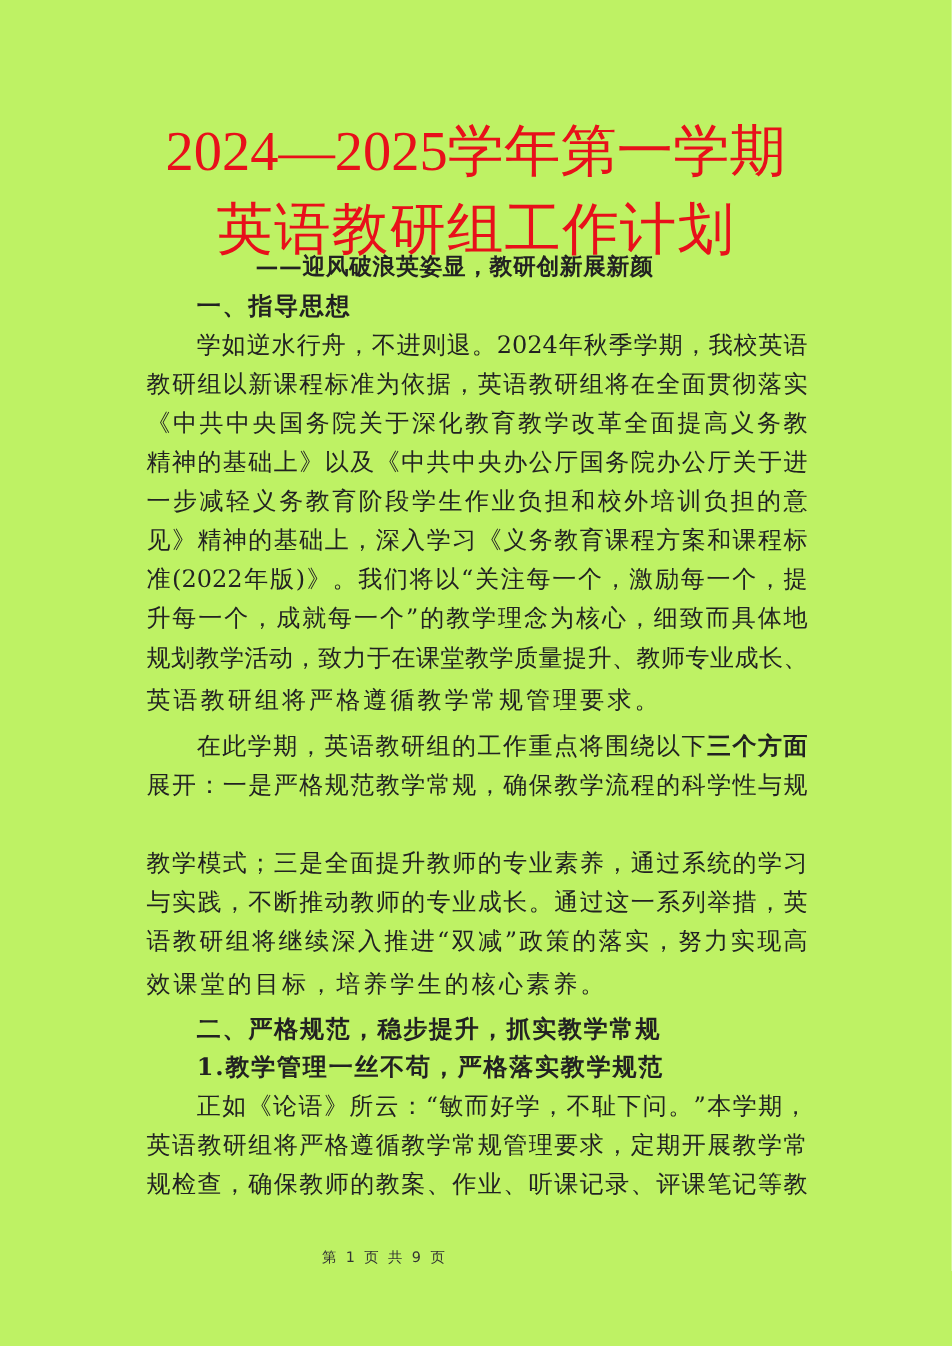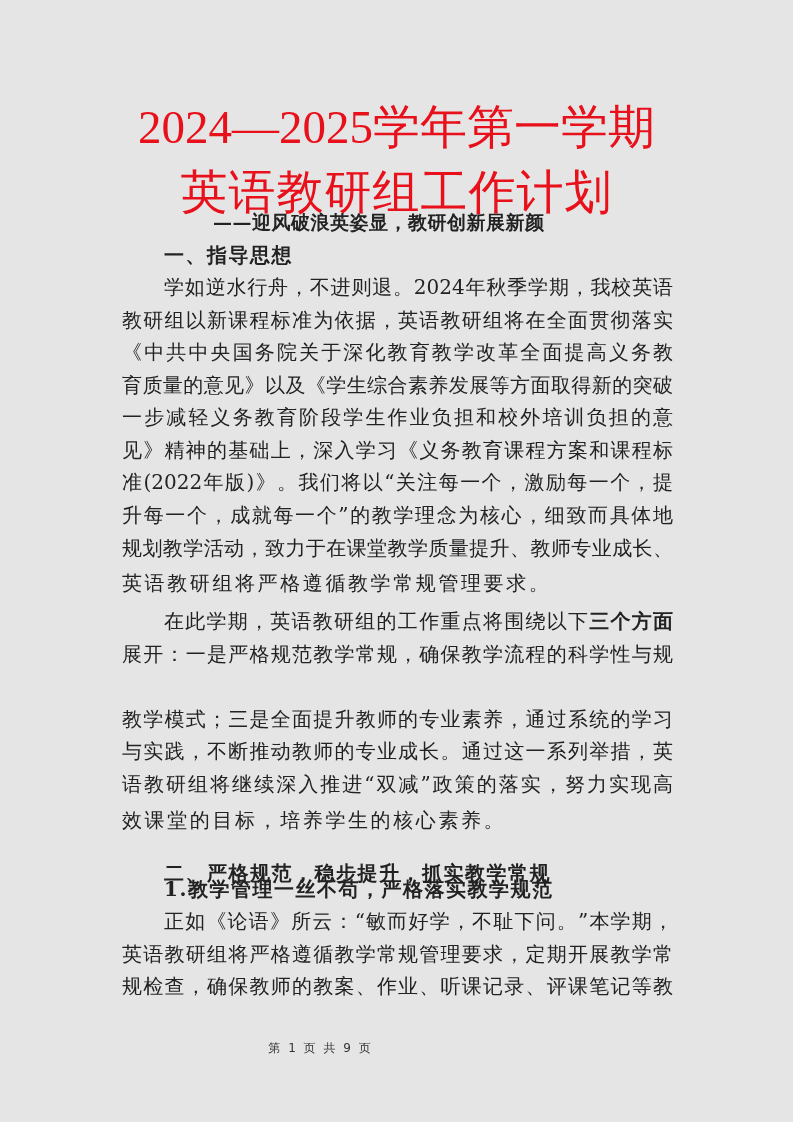--- a/index.html
+++ b/index.html
@@ -13,21 +13,21 @@
       position: relative;
       overflow: hidden;
       font-family: "DejaVu Serif", "Liberation Serif", serif;
       color: #1a1a1a;
     }
     .page {
       position: absolute;
       left: 0; top: 0;
       width: 793px;
       height: 1122px;
-      background: #e5e5e5;
+      background: #bef264;
     }
     .title {
       position: absolute;
       left: 0;
       width: 793px;
       text-align: center;
       color: #e8101a;
       font-family: "Liberation Serif", "DejaVu Serif", serif;
       font-size: 47px;
       line-height: 48px;
@@ -94,36 +94,36 @@
 
   <div class="title l1">2024—2025学年第一学期</div>
   <div class="title l2">英语教研组工作计划</div>
   <div class="subtitle">——迎风破浪英姿显，教研创新展新颜</div>
 
   <div class="line indent heading" style="top:239px;">一、指导思想</div>
 
   <div class="line indent" style="top:271px;">学如逆水行舟，不进则退。2024年秋季学期，我校英语</div>
   <div class="line" style="top:304px;">教研组以新课程标准为依据，英语教研组将在全面贯彻落实</div>
   <div class="line" style="top:336px;">《中共中央国务院关于深化教育教学改革全面提高义务教</div>
-  <div class="line" style="top:369px;">育质量的意见》以及《学生综合素养发展等方面取得新的突破</div>
+  <div class="line" style="top:369px;">精神的基础上》以及《中共中央办公厅国务院办公厅关于进</div>
   <div class="line" style="top:401px;">一步减轻义务教育阶段学生作业负担和校外培训负担的意</div>
   <div class="line" style="top:434px;">见》精神的基础上，深入学习《义务教育课程方案和课程标</div>
   <div class="line" style="top:466px;">准(2022年版)》。我们将以“关注每一个，激励每一个，提</div>
   <div class="line" style="top:499px;">升每一个，成就每一个”的教学理念为核心，细致而具体地</div>
   <div class="line" style="top:532px;">规划教学活动，致力于在课堂教学质量提升、教师专业成长、</div>
   <div class="line last" style="top:567px;">英语教研组将严格遵循教学常规管理要求。</div>
 
   <div class="line indent" style="top:605px;"><span>在此学期，英语教研组的工作重点将围绕以下</span><span class="bold">三个方面</span></div>
   <div class="line" style="top:638px;">展开：一是严格规范教学常规，确保教学流程的科学性与规</div>
   <div class="line" style="top:703px;">教学模式；三是全面提升教师的专业素养，通过系统的学习</div>
   <div class="line" style="top:735px;">与实践，不断推动教师的专业成长。通过这一系列举措，英</div>
   <div class="line" style="top:768px;">语教研组将继续深入推进“双减”政策的落实，努力实现高</div>
   <div class="line last" style="top:804px;">效课堂的目标，培养学生的核心素养。</div>
 
-  <div class="line indent heading" style="top:841px;margin-top:16px;">二、严格规范，稳步提升，抓实教学常规</div>
+  <div class="line indent heading" style="top:841px;">二、严格规范，稳步提升，抓实教学常规</div>
   <div class="line indent heading" style="top:873px;">1.教学管理一丝不苟，严格落实教学规范</div>
 
   <div class="line indent" style="top:905px;">正如《论语》所云：“敏而好学，不耻下问。”本学期，</div>
   <div class="line" style="top:938px;">英语教研组将严格遵循教学常规管理要求，定期开展教学常</div>
   <div class="line" style="top:970px;">规检查，确保教师的教案、作业、听课记录、评课笔记等教</div>
 
   <div class="footer">第 1 页 共 9 页</div>
 
 </div>
 

